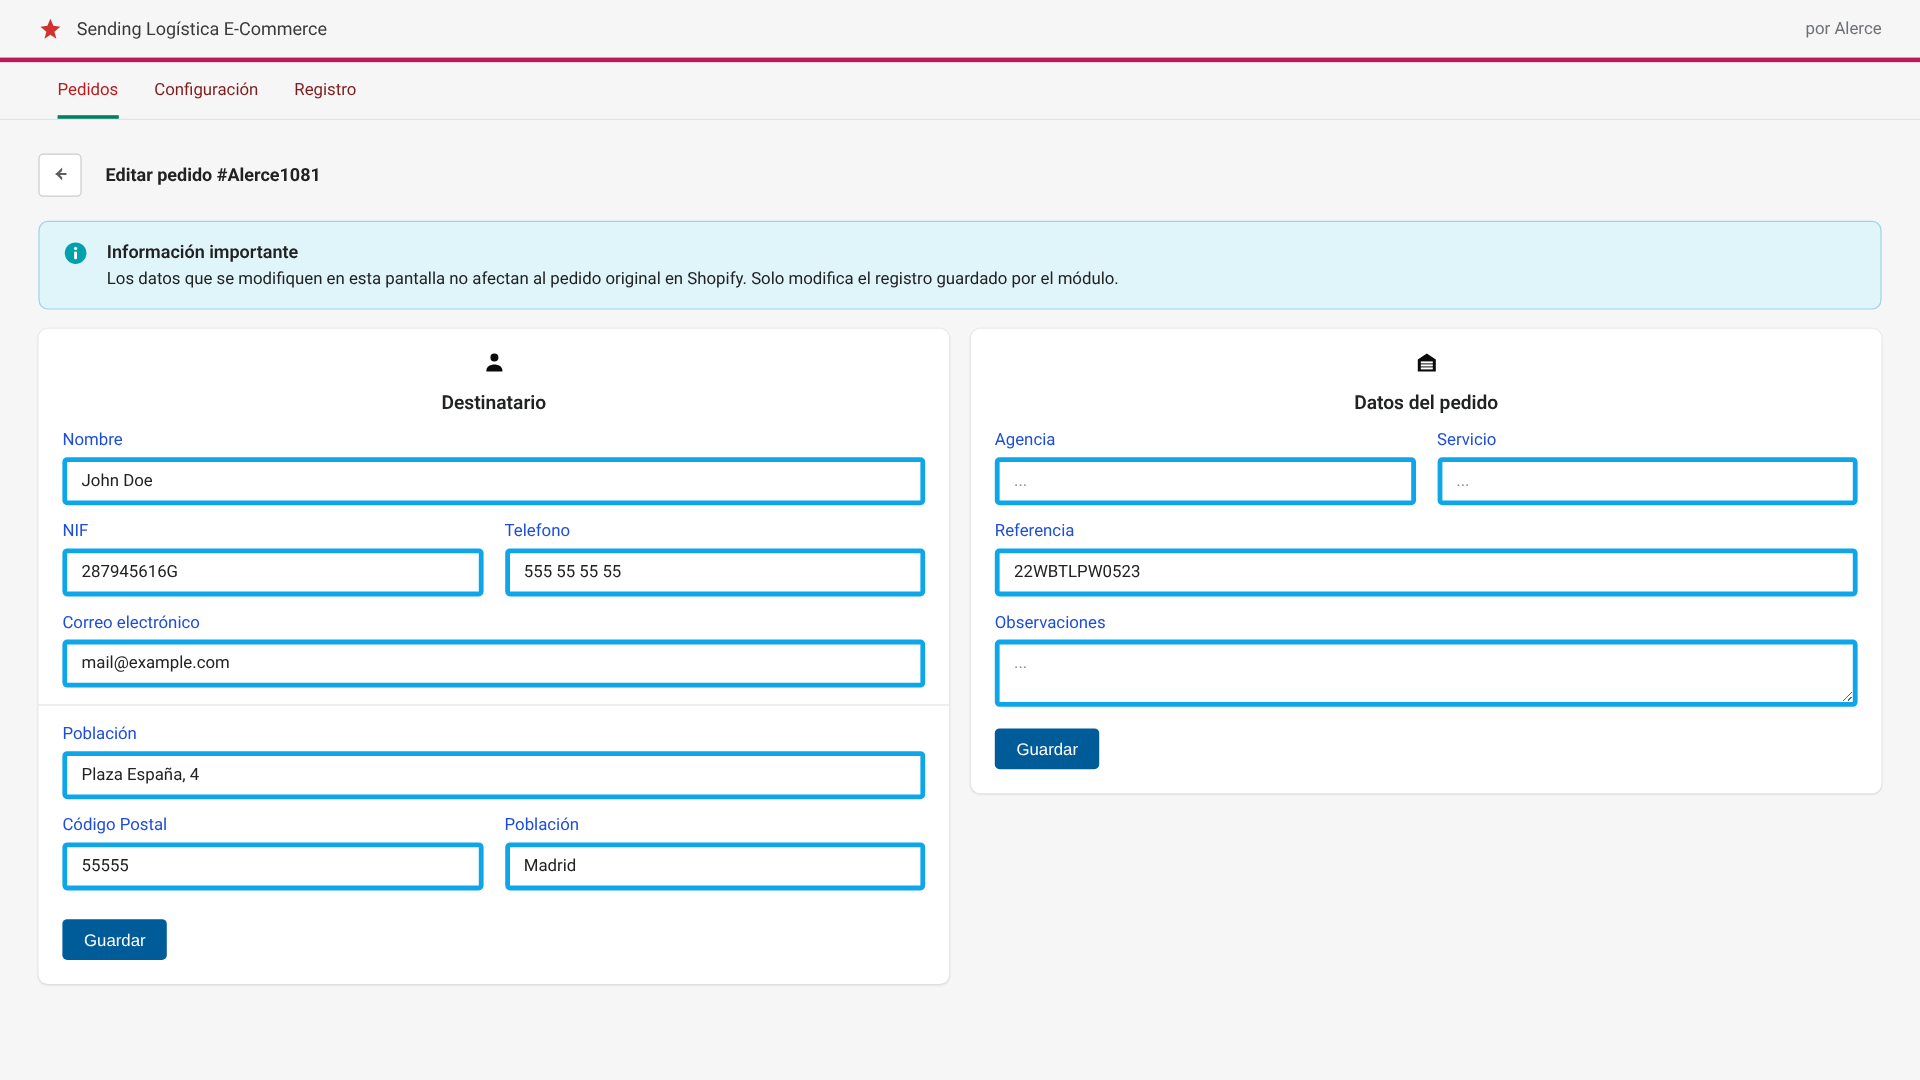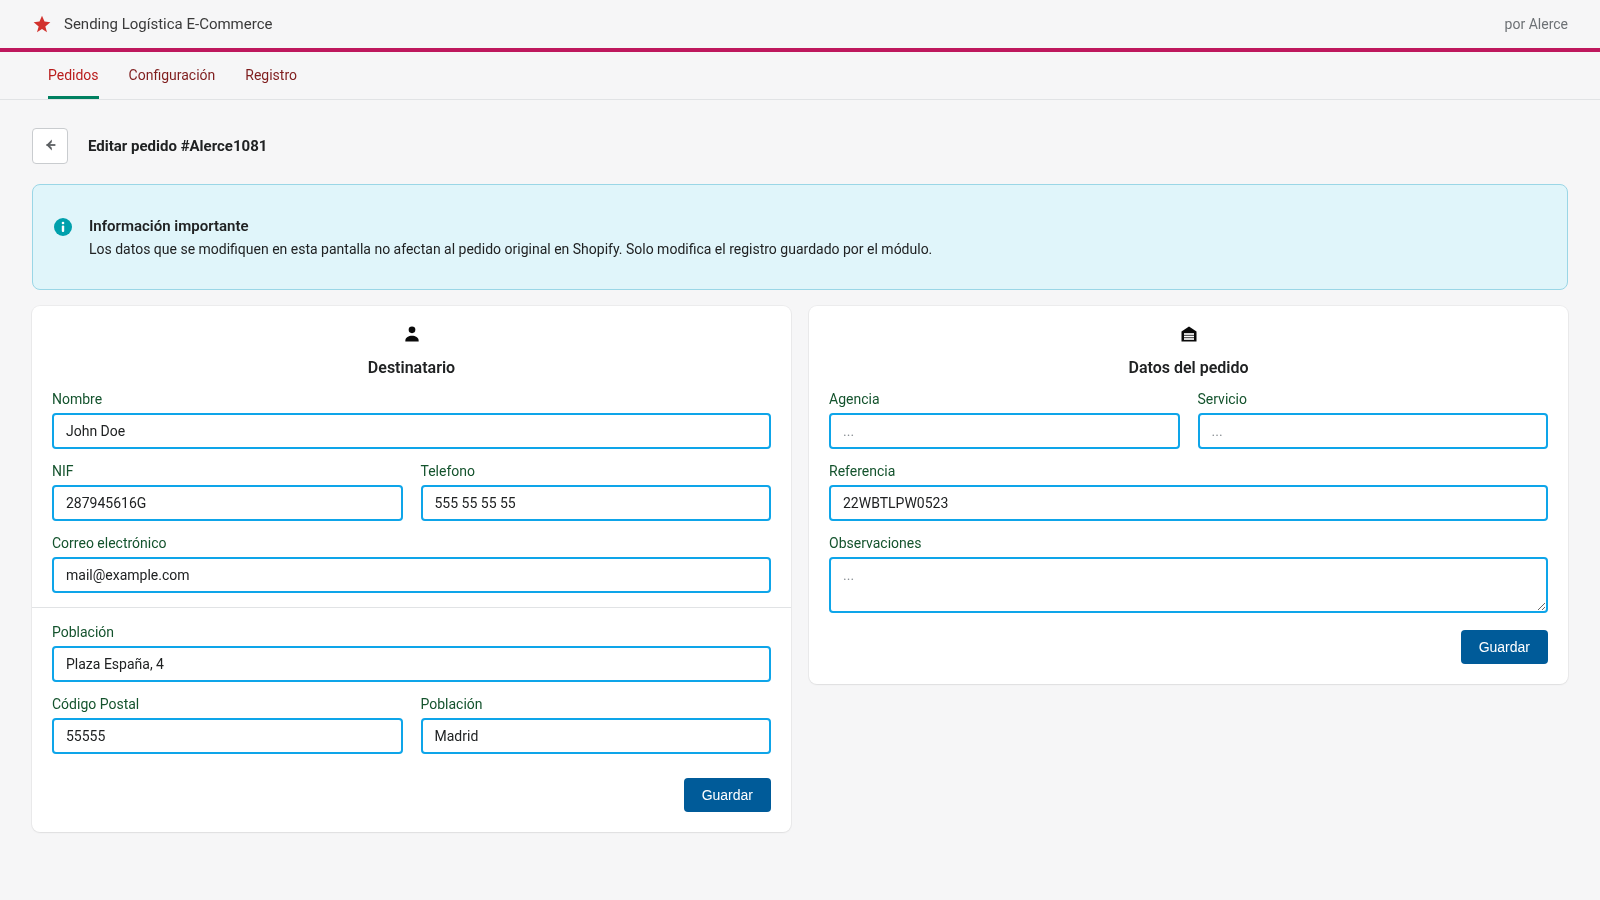--- a/index.html
+++ b/index.html
@@ -56,21 +56,21 @@
     border-radius: 4px;
     background: #fff;
     display: flex; align-items: center; justify-content: center;
     cursor: pointer;
   }
   .page-title { font-size: 15px; font-weight: 700; }
   .banner {
     border: 1px solid #9ad6e6;
     background: #e0f5fa;
     border-radius: 8px;
-    padding: 32px 20px;
+    padding: 16px 20px;
     display: flex;
     gap: 16px;
     margin-bottom: 16px;
   }
   .banner-icon {
     width: 20px; height: 20px; flex-shrink: 0;
   }
   .banner-content { }
   .banner-title { font-weight: 600; margin-bottom: 6px; font-size: 15px; }
   .banner-text { font-size: 14px; color: #202223; }
@@ -87,38 +87,38 @@
     flex: 1;
   }
   .card.left { flex: 1; }
   .card.right { flex: 1; }
   .card-header {
     display: flex; align-items: center; gap: 10px;
     font-size: 16px; font-weight: 600;
     margin-bottom: 14px;
     flex-direction: column;
   }
-  .field-label { font-size: 14px; color: #14532d; margin-bottom: 6px; display: block; }
+  .field-label { font-size: 14px; color: #1d4ed8; margin-bottom: 6px; display: block; }
   .field { margin-bottom: 14px; }
   .input, .textarea {
     width: 100%;
-    border: 2px solid #0ea5e9;
+    border: 4px solid #0ea5e9;
     border-radius: 4px;
     padding: 8px 12px;
     font-size: 14px;
     font-family: inherit;
     color: #202223;
     background: #fff;
   }
   .textarea { min-height: 56px; resize: vertical; }
   .input::placeholder, .textarea::placeholder { color: #8c9196; }
   .row2 { display: flex; gap: 18px; }
   .row2 > .field { flex: 1; }
   .divider { border: none; border-top: 1px solid #e1e3e5; margin: 10px -20px 16px -20px; }
-  .actions { display: flex; justify-content: flex-end; margin-top: 10px; }
+  .actions { display: flex; justify-content: flex-start; margin-top: 10px; }
   .btn-primary {
     background: #005b99;
     color: #fff;
     border: none;
     border-radius: 4px;
     padding: 9px 18px;
     font-size: 14px;
     font-weight: 500;
     cursor: pointer;
   }

